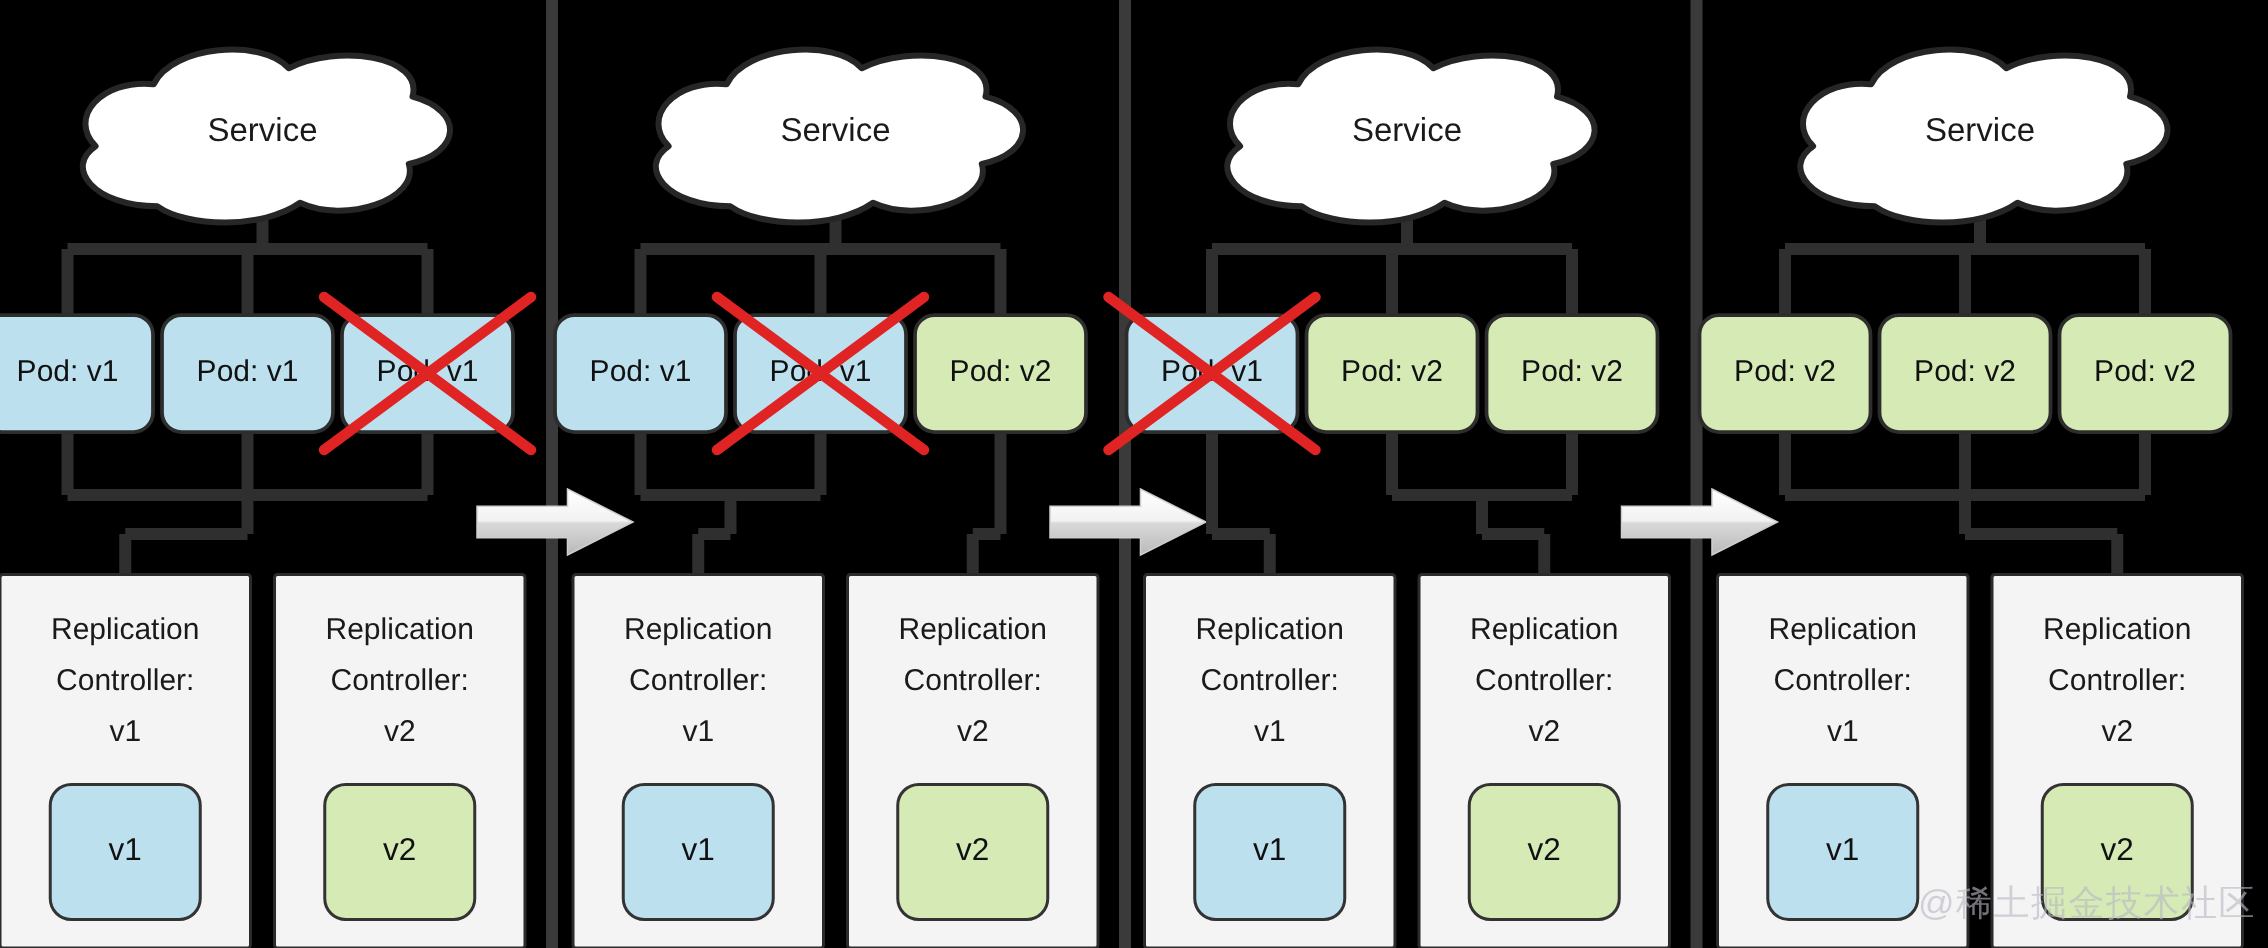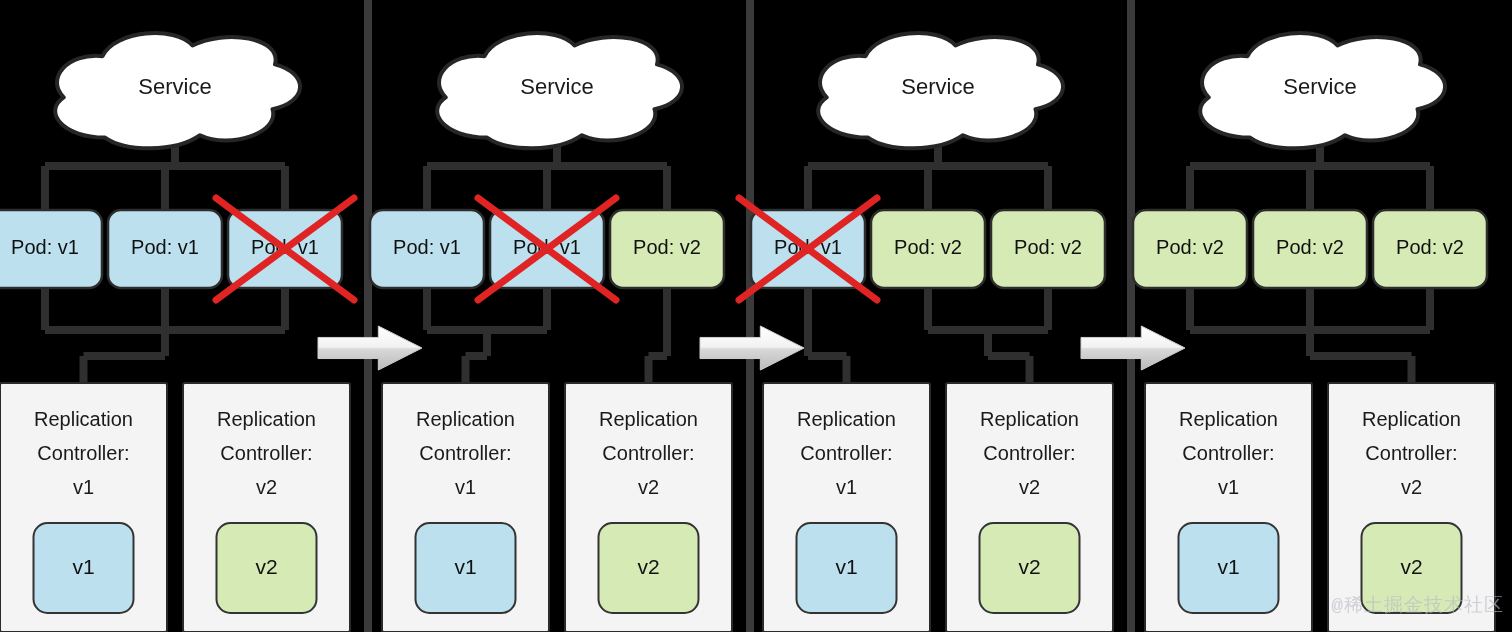--- a/index.html
+++ b/index.html
@@ -22,22 +22,22 @@
   .rc-label{
     font-size:20px;fill:#1a1a1a;
     font-family:"Liberation Sans","DejaVu Sans",sans-serif;
   }
   .chip-label{
     font-size:21px;fill:#111;
     font-family:"Liberation Sans","DejaVu Sans",sans-serif;
   }
   .watermark{
     position:absolute;right:8px;bottom:14px;
-    color:#b9b9c6;opacity:.62;font-size:19px;letter-spacing:1px;
-    font-family:Liberation Mono, monospace;
+    color:#b9b9c6;opacity:.62;font-size:24px;letter-spacing:1px;
+    font-family:Liberation Sans, sans-serif;
     pointer-events:none;white-space:nowrap;
   }
 </style>
 </head>
 <body>
 
 <div id="stage">
   <svg class="layer" id="svg-root" viewBox="0 0 1512 632">
     <defs>
       <linearGradient id="arrowGrad" x1="0" y1="0" x2="0" y2="1">

